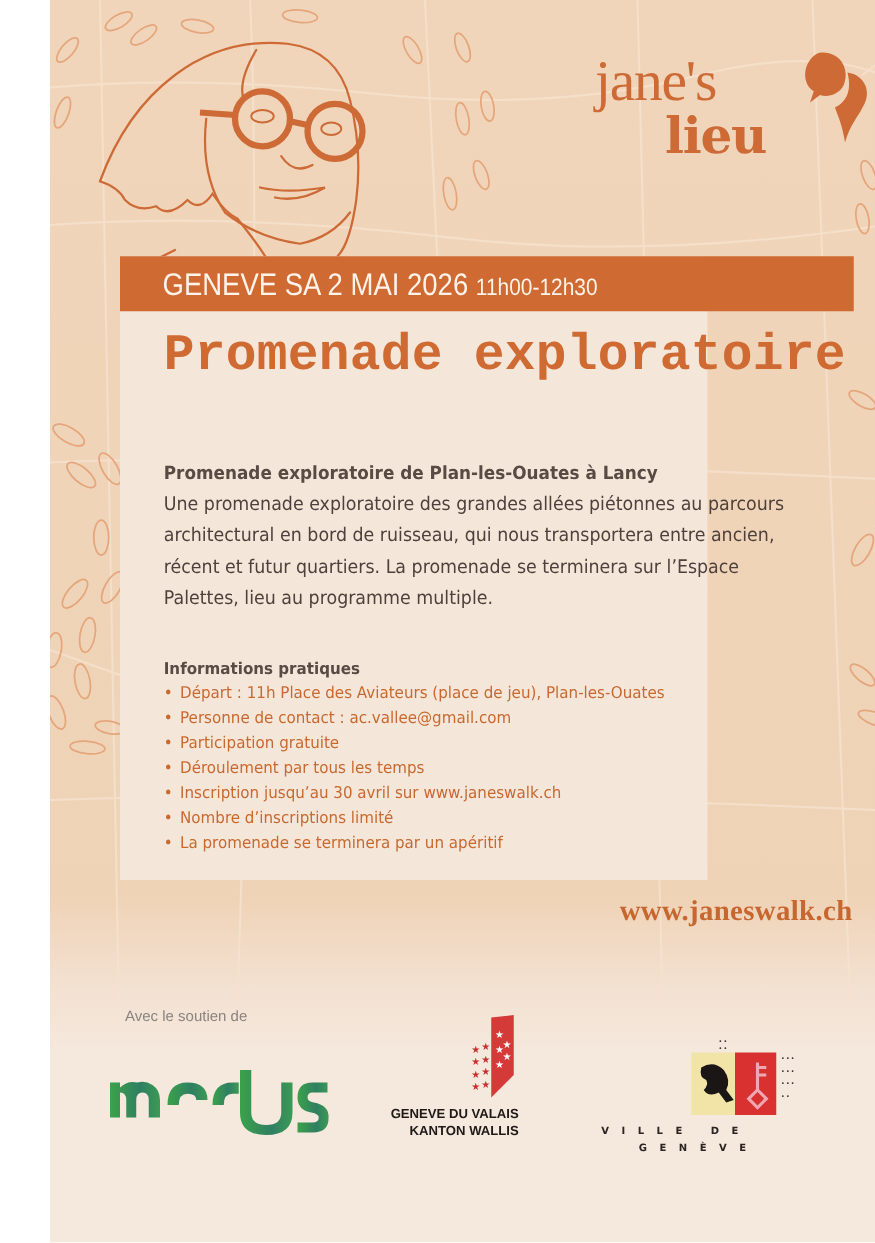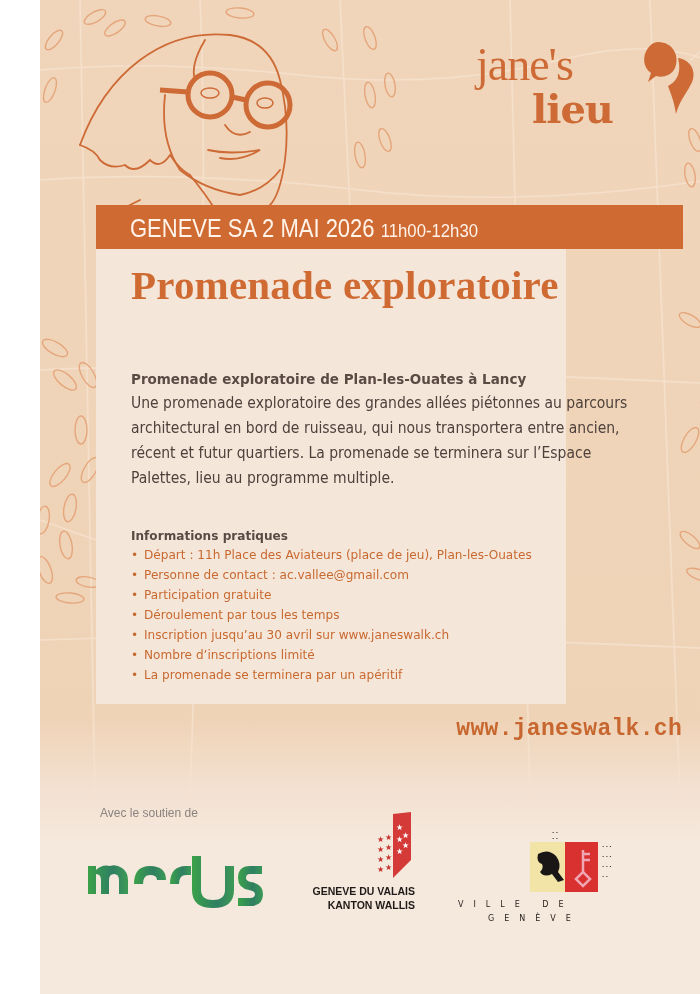--- a/index.html
+++ b/index.html
@@ -13,36 +13,36 @@
   .portrait { position:absolute; left:0; top:0; width:350px; height:210px; }
   .logo { position:absolute; left:430px; top:38px; width:230px; height:100px; }
   .logo .jane { position:absolute; left:6px; top:2px; font-family:"Liberation Serif", serif; font-size:46px; color:#CD6A35; letter-spacing:-1px; line-height:50px; }
   .logo .walk { position:absolute; left:62px; top:48px; font-family:"DejaVu Serif", serif; font-weight:bold; font-size:40px; color:#CD6A35; letter-spacing:-1px; line-height:46px; }
   .logo svg { position:absolute; left:170px; top:0px; }
 
   .card { position:absolute; left:56px; top:205px; width:470px; height:499px; background:#F5E6DA; }
   .card-header { position:absolute; left:0; top:0; width:587px; height:44px; background:#CF6A33; color:#FFF3EA; }
   .card-header .date { position:absolute; left:34px; top:9px; font-family:"Liberation Sans", sans-serif; font-size:25px; line-height:28px; transform:scaleX(0.88); transform-origin:left center; white-space:nowrap; }
   .card-header .date .time { font-size:19px; }
-  .title { position:absolute; left:35px; top:56px; font-family:Liberation Serif, serif; font-weight:bold; font-size:41px; color:#CF6A33; line-height:48px; white-space:nowrap; letter-spacing:0.2px; }
+  .title { position:absolute; left:35px; top:56px; font-family:Liberation Mono, monospace; font-weight:bold; font-size:41px; color:#CF6A33; line-height:48px; white-space:nowrap; letter-spacing:0.2px; }
   .sub { position:absolute; left:35px; top:164px; font-family:"DejaVu Sans", sans-serif; font-weight:bold; font-size:14.5px; color:#5A4A44; line-height:20px; white-space:nowrap; transform:scaleX(0.93); transform-origin:left; }
   .desc { position:absolute; left:35px; top:186px; width:540px; font-family:"DejaVu Sans", sans-serif; font-size:15px; color:#4E413C; line-height:25px; transform:scaleX(0.93); transform-origin:left; width:580px; }
   .desc p { margin:0; white-space:nowrap; }
   .info-title { position:absolute; left:35px; top:322px; font-family:"DejaVu Sans", sans-serif; font-weight:bold; font-size:13px; color:#5A4A44; line-height:18px; transform:scaleX(0.93); transform-origin:left; white-space:nowrap; }
   .info-list { position:absolute; left:35px; top:340px; margin:0; padding:0; list-style:none; transform:scaleX(0.93); transform-origin:left; }
   .info-list li { font-family:"DejaVu Sans", sans-serif; font-size:13px; line-height:20px; color:#C8692F; white-space:nowrap; }
   .info-list li .bullet { display:inline-block; width:14px; color:#C8692F; }
 
-  .url { position:absolute; right:58px; top:716px; font-family:Liberation Mono, monospace; font-weight:bold; font-size:23px; color:#C7672F; letter-spacing:0.3px; }
+  .url { position:absolute; right:58px; top:716px; font-family:Liberation Serif, serif; font-weight:bold; font-size:23px; color:#C7672F; letter-spacing:0.3px; }
 
   .support-label { position:absolute; left:60px; top:806px; font-family:"Liberation Sans", sans-serif; font-size:12px; color:#8A837F; }
   .modus { position:absolute; left:48px; top:856px; }
   .valais { position:absolute; left:265px; top:812px; width:120px; height:100px; }
   .valais .vtxt { position:absolute; left:0; top:72px; font-family:"Liberation Sans", sans-serif; font-weight:bold; font-size:10.5px; line-height:14px; color:#1F1A18; text-align:right; width:110px; }
-  .geneve { position:absolute; left:412px; top:828px; width:180px; height:100px; }
+  .geneve { position:absolute; left:435px; top:828px; width:180px; height:100px;font-weight:bold; }
   .geneve .gtxt { position:absolute; left:6px; top:70px; font-family:"DejaVu Sans", sans-serif; font-size:8px; letter-spacing:10px; color:#2A2422; line-height:14px; white-space:nowrap; }
 </style>
 </head>
 <body>
 
 <div class="page">
 
   <svg class="bg-map" viewBox="0 0 700 800" width="700" height="800">
     <g stroke="#F6E2CF" stroke-width="1.6" fill="none" opacity="0.85">
       <path d="M0 70 Q120 60 260 75 T520 60 T700 80"></path>

